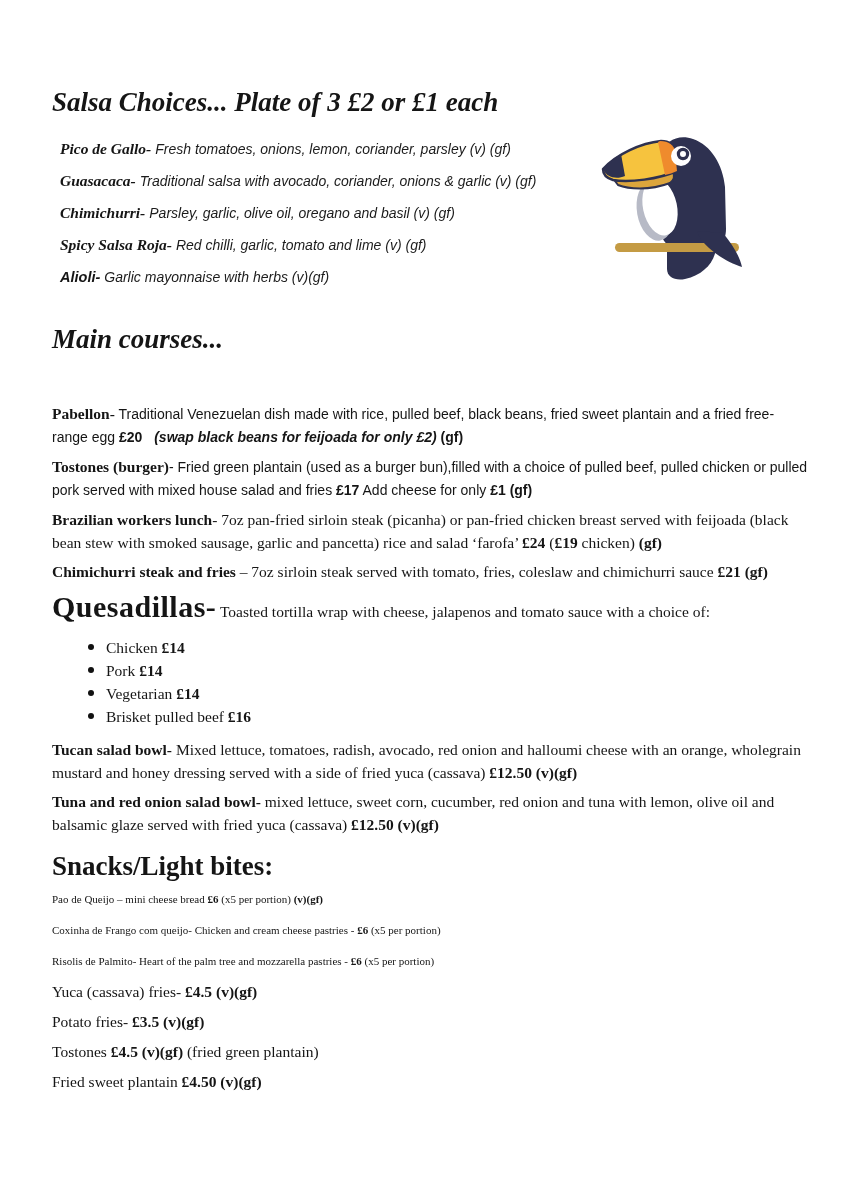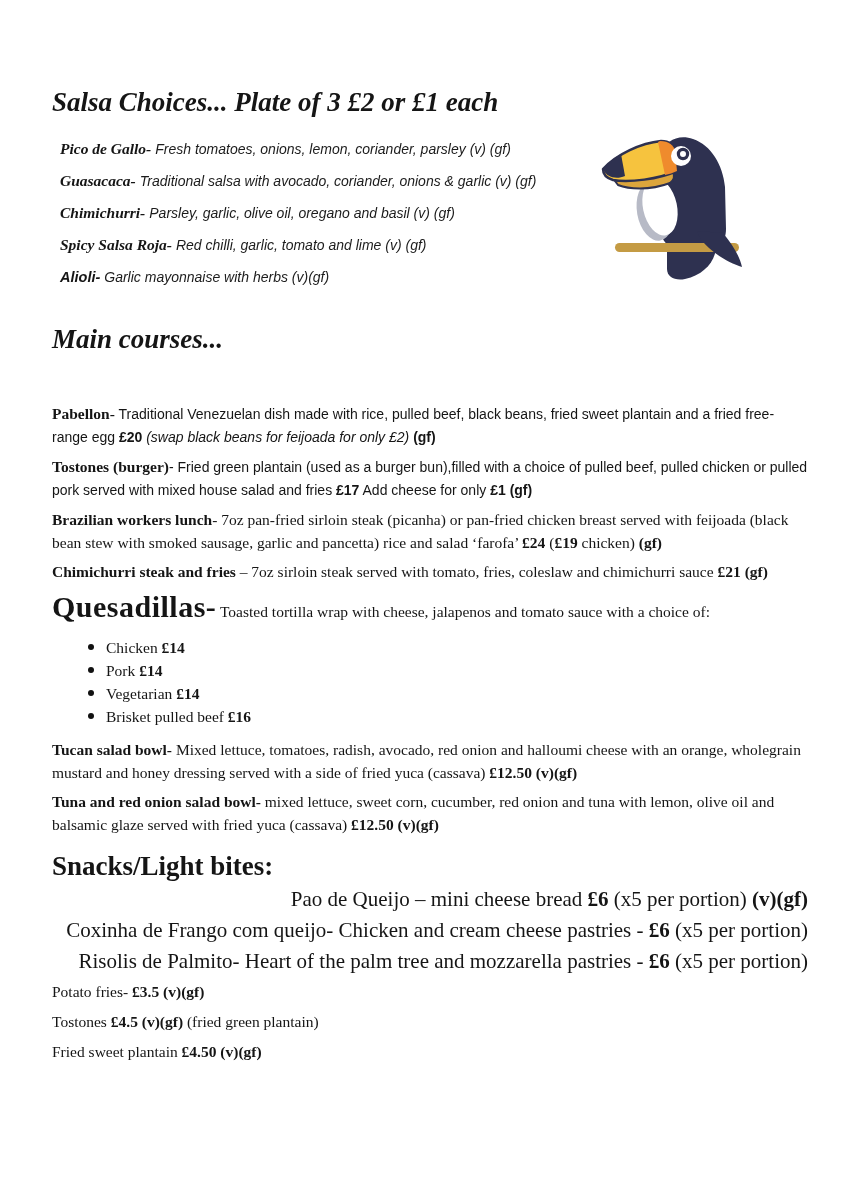--- a/index.html
+++ b/index.html
@@ -23,33 +23,33 @@
   .salsa-name{font-family:"Liberation Serif","DejaVu Serif",serif;
               font-weight:700;font-style:italic;font-size:15.5px;}
   .salsa-name.sans-name{font-family:"Liberation Sans","DejaVu Sans",sans-serif;font-size:14.5px;}
   .salsa-desc{font-family:"Liberation Sans","DejaVu Sans",sans-serif;
               font-style:italic;font-size:14px;color:#1c1c1c;}
 
   
   .mc-p{margin:0 0 6px 0;line-height:23px;font-size:15.5px;}
   .mc-p.sans{font-family:"Liberation Sans","DejaVu Sans",sans-serif;font-size:14px;}
   .seg-b{font-weight:700;}
-  .seg-bi{font-weight:400;font-style:italic;}
+  .seg-bi{font-weight:700;font-style:italic;margin-left:8px;}
   .seg-nb{font-family:"Liberation Serif","DejaVu Serif",serif;font-weight:700;font-size:15.5px;}
 
   
   .ques-line{margin:2px 0 0 0;line-height:36px;font-size:15.5px;}
   .ques-head{font-weight:700;font-size:30px;letter-spacing:.5px;}
   .ques-list{list-style:none;margin:6px 0 10px 0;padding:0 0 0 36px;}
   .ques-list li{position:relative;line-height:23px;font-size:15.5px;padding-left:18px;}
   .bullet-dot{position:absolute;left:0;top:8px;width:6px;height:6px;border-radius:50%;
               background:#111;display:inline-block;}
 
   
-  .plain-line{margin:0 0 15px 0;line-height:16px;font-size:21px;text-align:right;}
+  .plain-line{margin:0 0 15px 0;line-height:16px;font-size:11px;}
   .side-line{margin:0 0 14px 0;line-height:16px;font-size:15.5px;}
 
   
   .toucan{position:absolute;left:601px;top:131px;width:148px;height:152px;}
 </style>
 </head>
 <body>
 
 <div class="page">
 
@@ -133,17 +133,18 @@
   </ul>
 
   <p class="mc-p"><span class="seg-b">Tucan salad bowl-</span><span> Mixed lettuce, tomatoes, radish, avocado, red onion and halloumi cheese with an orange, wholegrain mustard and honey dressing served with a side of fried yuca (cassava) </span><span class="seg-b">£12.50 (v)(gf)</span></p>
   <p class="mc-p"><span class="seg-b">Tuna and red onion salad bowl-</span><span> mixed lettuce, sweet corn, cucumber, red onion and tuna with lemon, olive oil and balsamic glaze served with fried yuca (cassava) </span><span class="seg-b">£12.50 (v)(gf)</span></p>
 
   <h2 class="big-b snacks-title">Snacks/Light bites:</h2>
   <p class="plain-line"><span>Pao de Queijo – mini cheese bread </span><span class="seg-b">£6</span><span> (x5 per portion) </span><span class="seg-b">(v)(gf)</span></p>
   <p class="plain-line"><span>Coxinha de Frango com queijo- Chicken and cream cheese pastries - </span><span class="seg-b">£6</span><span> (x5 per portion)</span></p>
   <p class="plain-line"><span>Risolis de Palmito- Heart of the palm tree and mozzarella pastries - </span><span class="seg-b">£6</span><span> (x5 per portion)</span></p>
 
+  <p class="side-line"><span>Yuca (cassava) fries- </span><span class="seg-b">£4.5 (v)(gf)</span></p>
   <p class="side-line"><span>Potato fries- </span><span class="seg-b">£3.5 (v)(gf)</span></p>
   <p class="side-line"><span>Tostones </span><span class="seg-b">£4.5 (v)(gf)</span><span> (fried green plantain)</span></p>
   <p class="side-line"><span>Fried sweet plantain </span><span class="seg-b">£4.50 (v)(gf)</span></p>
 
 </div>
 
 </body></html>

